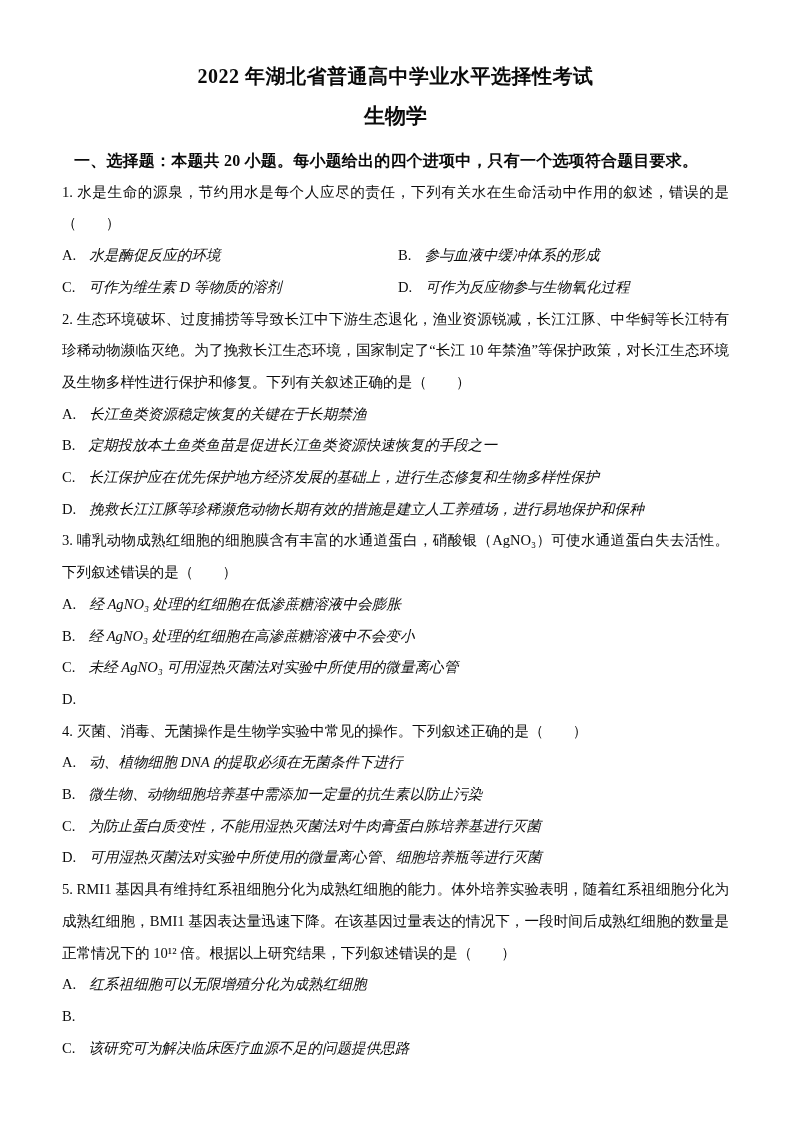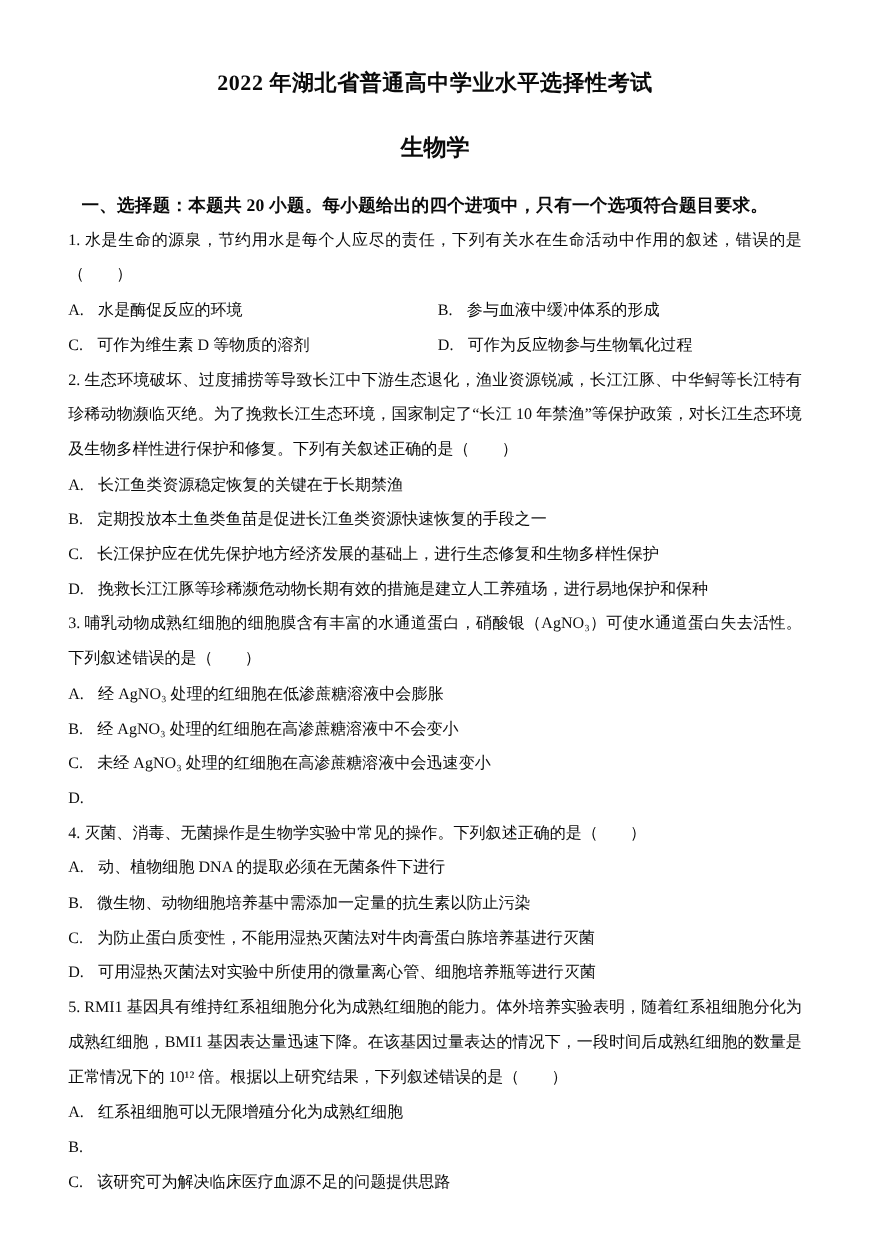--- a/index.html
+++ b/index.html
@@ -17,21 +17,21 @@
   }
   .exam-title {
     margin: 0;
     text-align: center;
     font-size: 20px;
     font-weight: bold;
     line-height: 40px;
     letter-spacing: 0.5px;
   }
   .exam-subtitle {
-    margin: 18px;
+    margin: 0;
     text-align: center;
     font-size: 21px;
     font-weight: bold;
     line-height: 40px;
   }
   .section-header {
     margin: 9px 0 0 12px;
     font-size: 16px;
     font-weight: bold;
     line-height: 31.7px;
@@ -43,21 +43,21 @@
     line-height: 31.7px;
     text-align: justify;
   }
   .option {
     display: flex;
     align-items: baseline;
     font-size: 14.6px;
     line-height: 31.7px;
   }
   .opt-label { flex: 0 0 auto; margin-right: 13px; }
-  .opt-text  { text-align: justify; }
+  .opt-text  { text-align: justify; font-style: italic; }
   .options-grid {
     display: grid;
     grid-template-columns: 336px 1fr;
   }
   .question-block { margin: 0; }
 </style>
 </head>
 <body>
 
 <div class="page">
@@ -117,21 +117,21 @@
       <div class="option">
         <span class="opt-label">A.</span>
         <span class="opt-text">经 AgNO₃ 处理的红细胞在低渗蔗糖溶液中会膨胀</span>
       </div>
       <div class="option">
         <span class="opt-label">B.</span>
         <span class="opt-text">经 AgNO₃ 处理的红细胞在高渗蔗糖溶液中不会变小</span>
       </div>
       <div class="option">
         <span class="opt-label">C.</span>
-        <span class="opt-text">未经 AgNO₃ 处理的红细胞在高渗蔗糖溶液中会迅速变小</span>
+        <span class="opt-text">未经 AgNO₃ 可用湿热灭菌法对实验中所使用的微量离心管</span>
       </div>
       <div class="option">
         <span class="opt-label">D.</span>
       </div>
     </div>
   </div>
 
   <div class="question-block">
     <p class="stem">4. 灭菌、消毒、无菌操作是生物学实验中常见的操作。下列叙述正确的是（　　）</p>
     <div>

